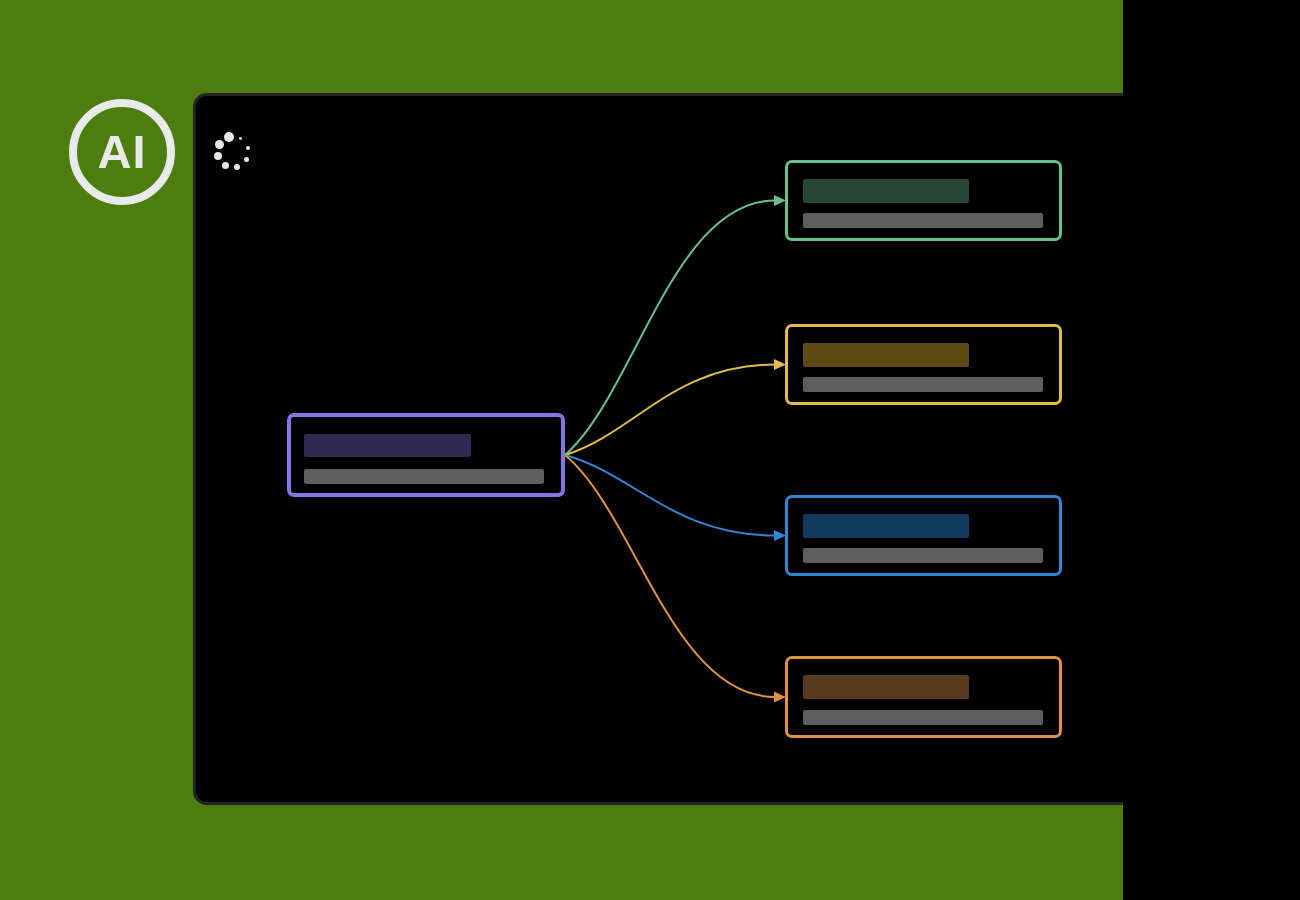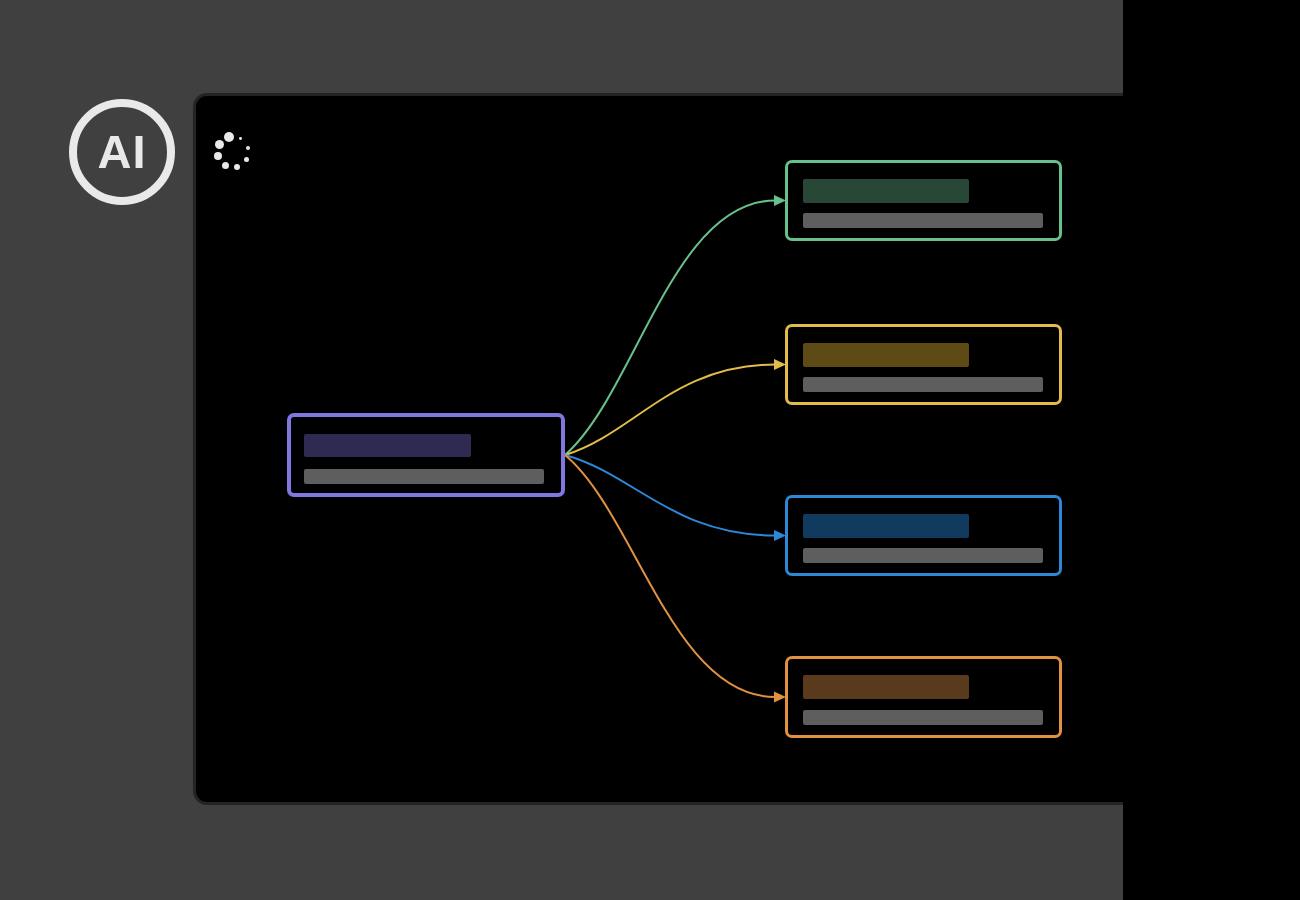--- a/index.html
+++ b/index.html
@@ -5,21 +5,21 @@
   html, body {
     margin: 0;
     padding: 0;
     background: #000000;
     font-family: "Liberation Sans", "DejaVu Sans", sans-serif;
   }
   .stage {
     position: relative;
     width: 1123px;
     height: 900px;
-    background: #404040;
+    background: #4d7c0f;
     overflow: hidden;
   }
   
   .logo {
     position: absolute;
     left: 69px;
     top: 99px;
     width: 106px;
     height: 106px;
     border: 8px solid #e9e9e9;

